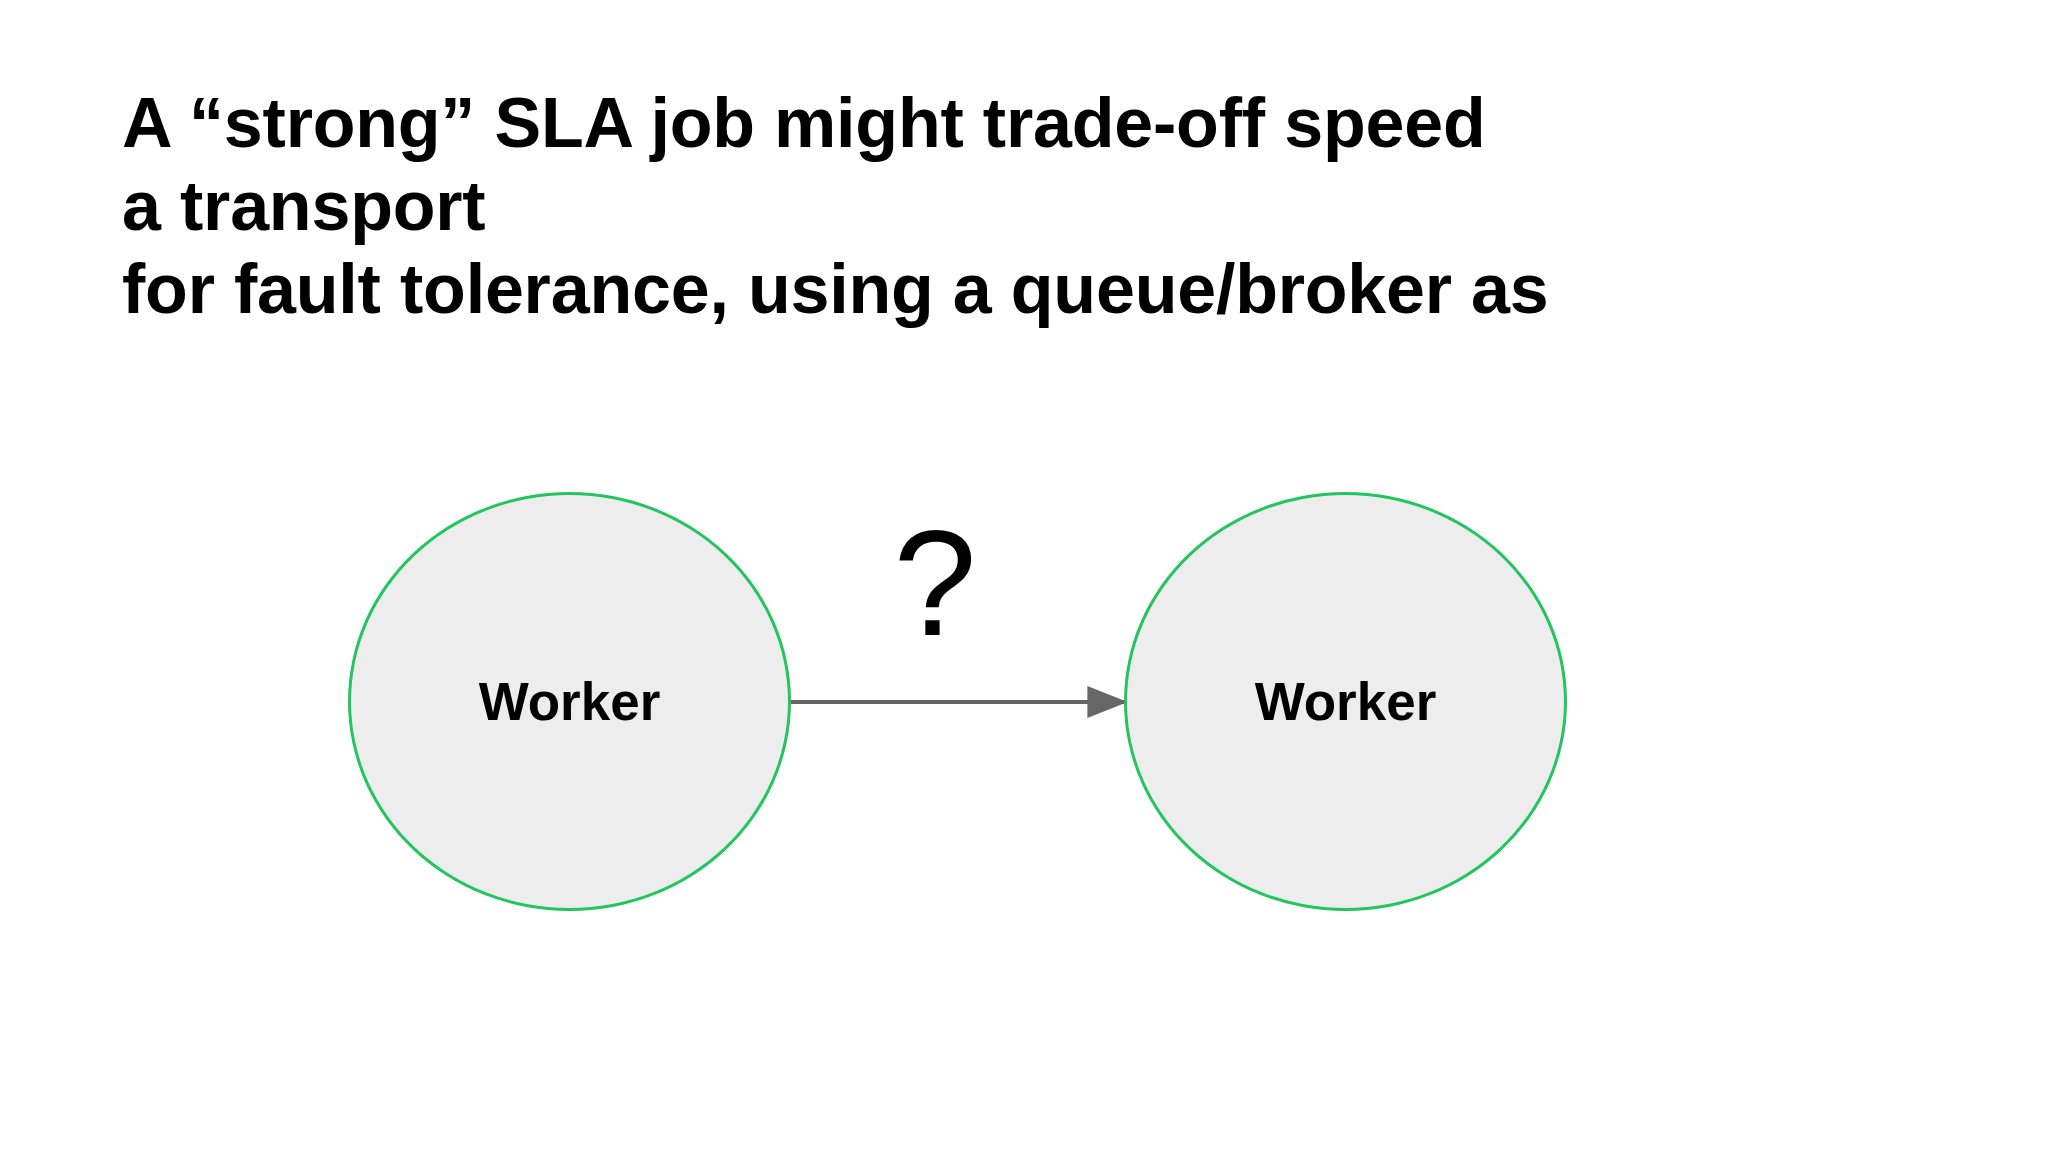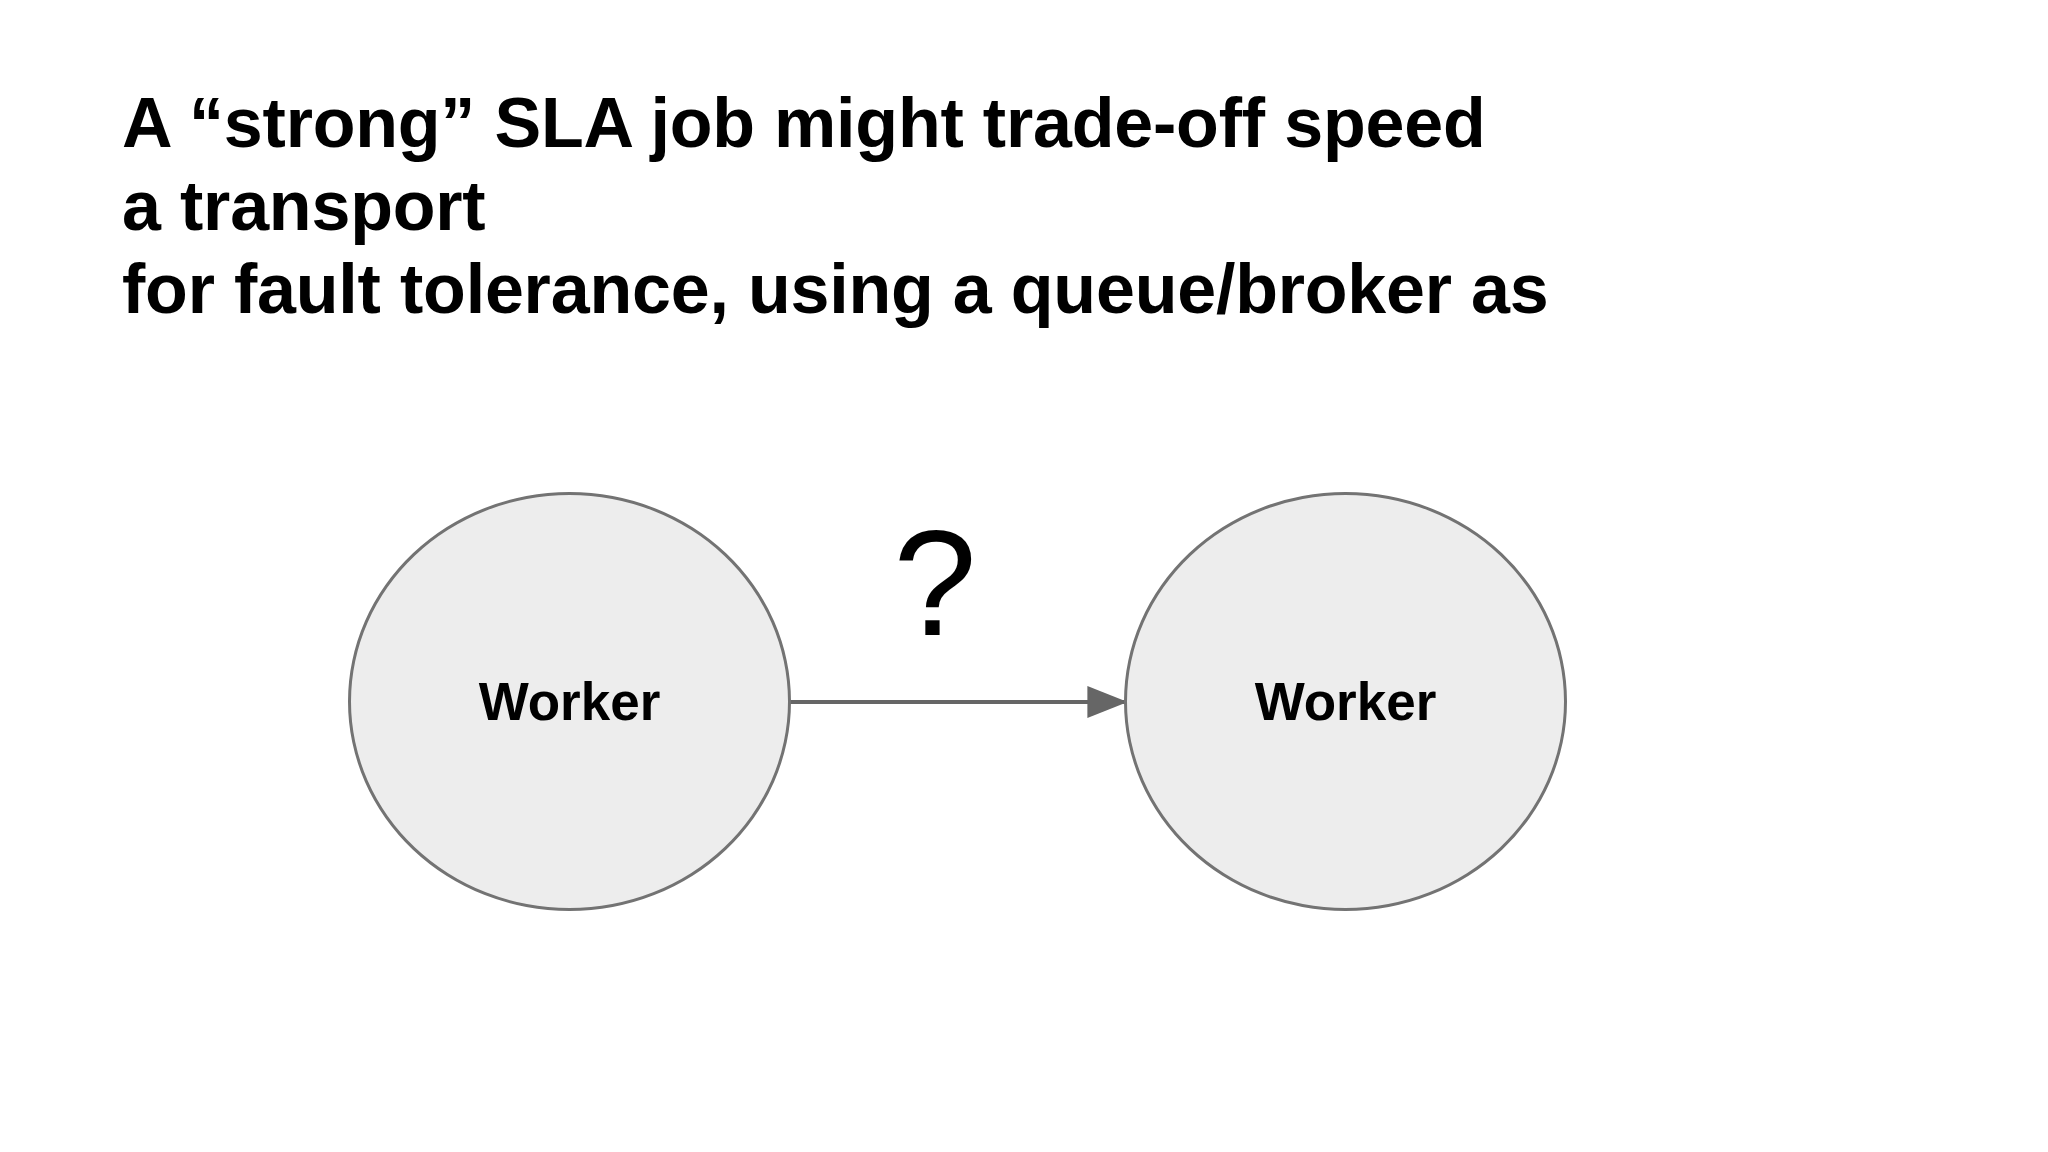--- a/index.html
+++ b/index.html
@@ -48,21 +48,21 @@
     position: absolute;
     left: 0;
     top: 0;
     width: 2048px;
     height: 1152px;
   }
 
   .node-circle {
     position: absolute;
     background: #ededed;
-    border: 3px solid #737373;
+    border: 3px solid #22c55e;
     border-radius: 50%;
     box-sizing: border-box;
     display: flex;
     align-items: center;
     justify-content: center;
   }
   #node-worker-left {
     left: 348px;
     top: 492px;
     width: 443px;

